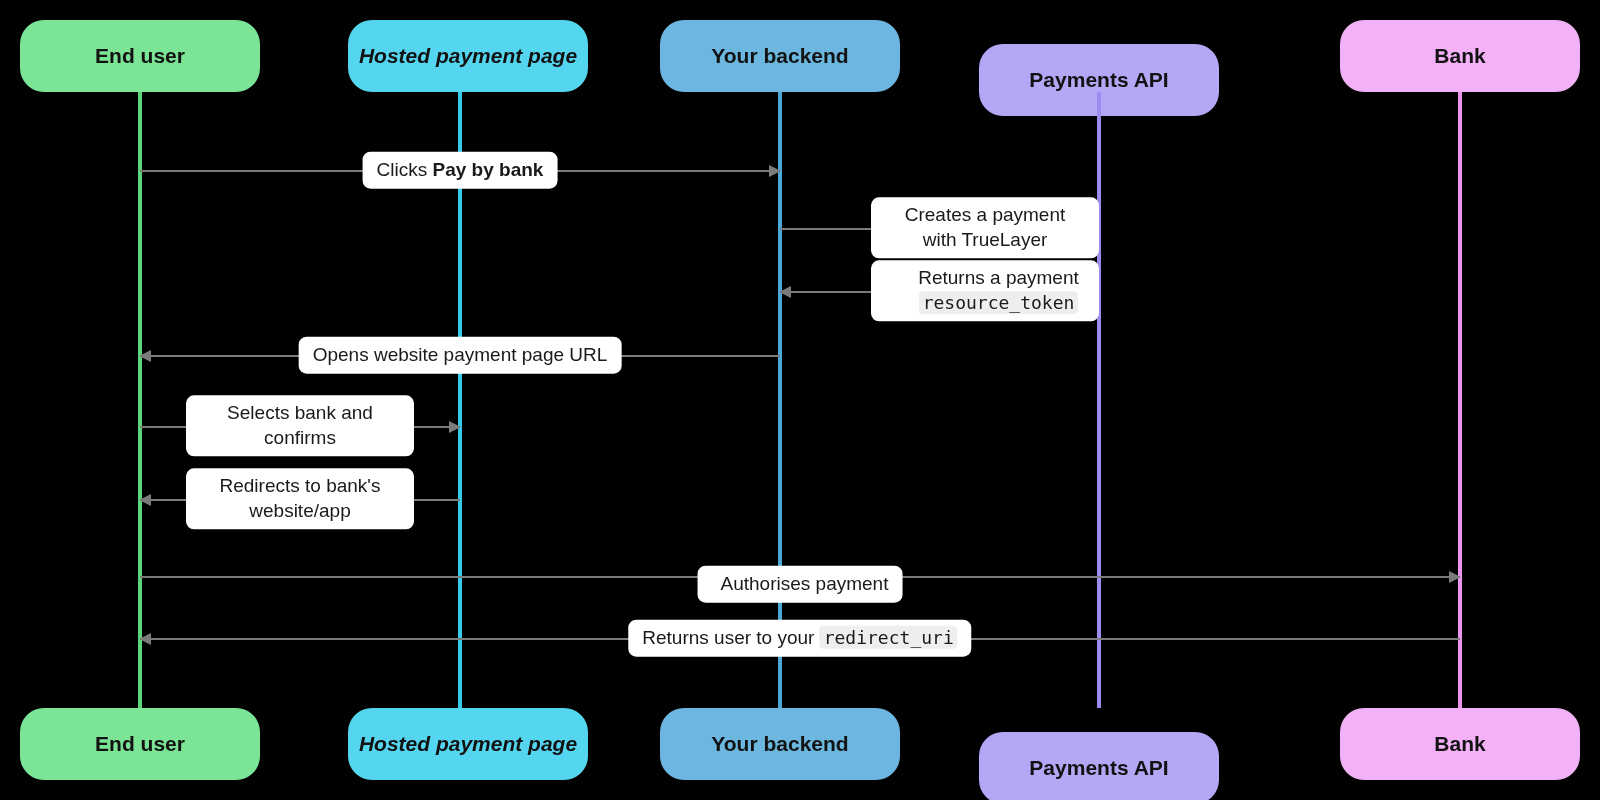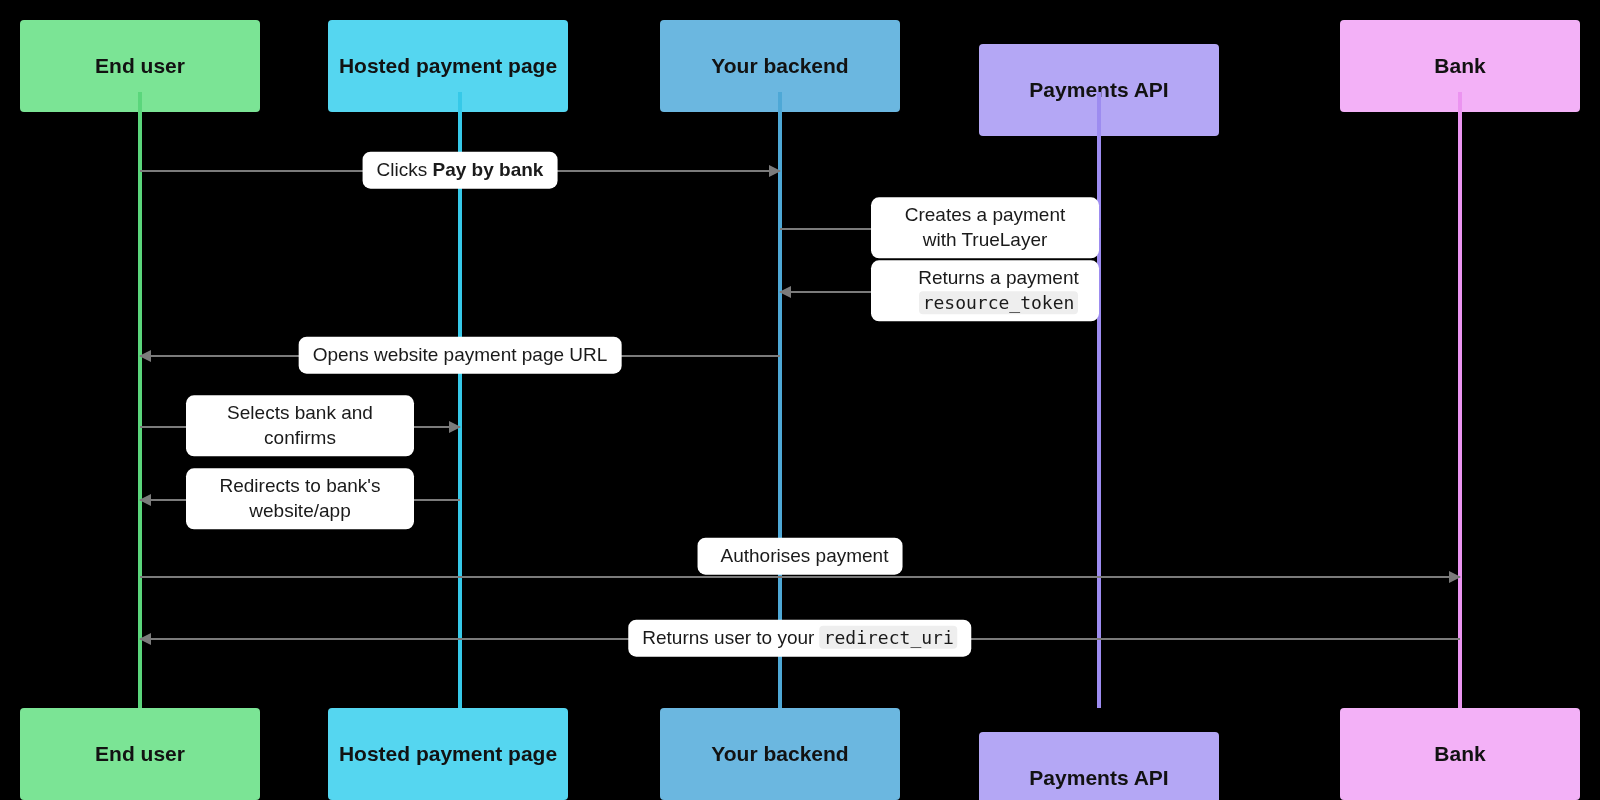--- a/index.html
+++ b/index.html
@@ -11,33 +11,33 @@
     position: relative;
     overflow: hidden;
   }
   .stage {
     position: absolute;
     inset: 0;
   }
   .actor {
     position: absolute;
     width: 240px;
-    height: 92px;
-    border-radius: 4px;
+    height: 72px;
+    border-radius: 24px;
     display: flex;
     align-items: center;
     justify-content: center;
     font-weight: 700;
     font-size: 21px;
     color: #121212;
   }
   .actor.top { top: 20px; }
   .actor.bot { top: 708px; }
   .col-0 { left: 20px; }
-  .col-1 { left: 328px; }
+  .col-1 { left: 348px; font-style: italic; }
   .col-2 { left: 660px; }
   .col-3 { left: 979px; margin-top: 24px; }
   .col-4 { left: 1340px; }
 
   .lifeline {
     position: absolute;
     top: 92px;
     height: 616px;
     width: 4px;
     margin-left: -2px;
@@ -128,21 +128,21 @@
         <div class="head-r"></div>
       </div>
       <div class="msg wrap" style="left: 300px; top: 426px;">Selects bank and<br>confirms</div>
       <div class="arrow" style="left: 140px; width: 320px; top: 499px;">
         <div class="head-l"></div>
       </div>
       <div class="msg wrap" style="left: 300px; top: 499px;">Redirects to bank's<br>website/app</div>
       <div class="arrow" style="left: 140px; width: 1320px; top: 576px;">
         <div class="head-r"></div>
       </div>
-      <div class="msg" style="left: 800px; top: 556px; padding-left: 23px;">Authorises payment</div>
+      <div class="msg" style="left: 800px; top: 584px; padding-left: 23px;">Authorises payment</div>
       <div class="arrow" style="left: 140px; width: 1320px; top: 638px;">
         <div class="head-l"></div>
       </div>
       <div class="msg" style="left: 800px; top: 638px;">Returns user to your <code>redirect_uri</code></div>
     </div>
 
   <div class="actor bot col-0" style="background: rgb(123, 228, 149);">
       <span>End user</span>
     </div>
   <div class="actor bot col-1" style="background: rgb(85, 214, 240);">

